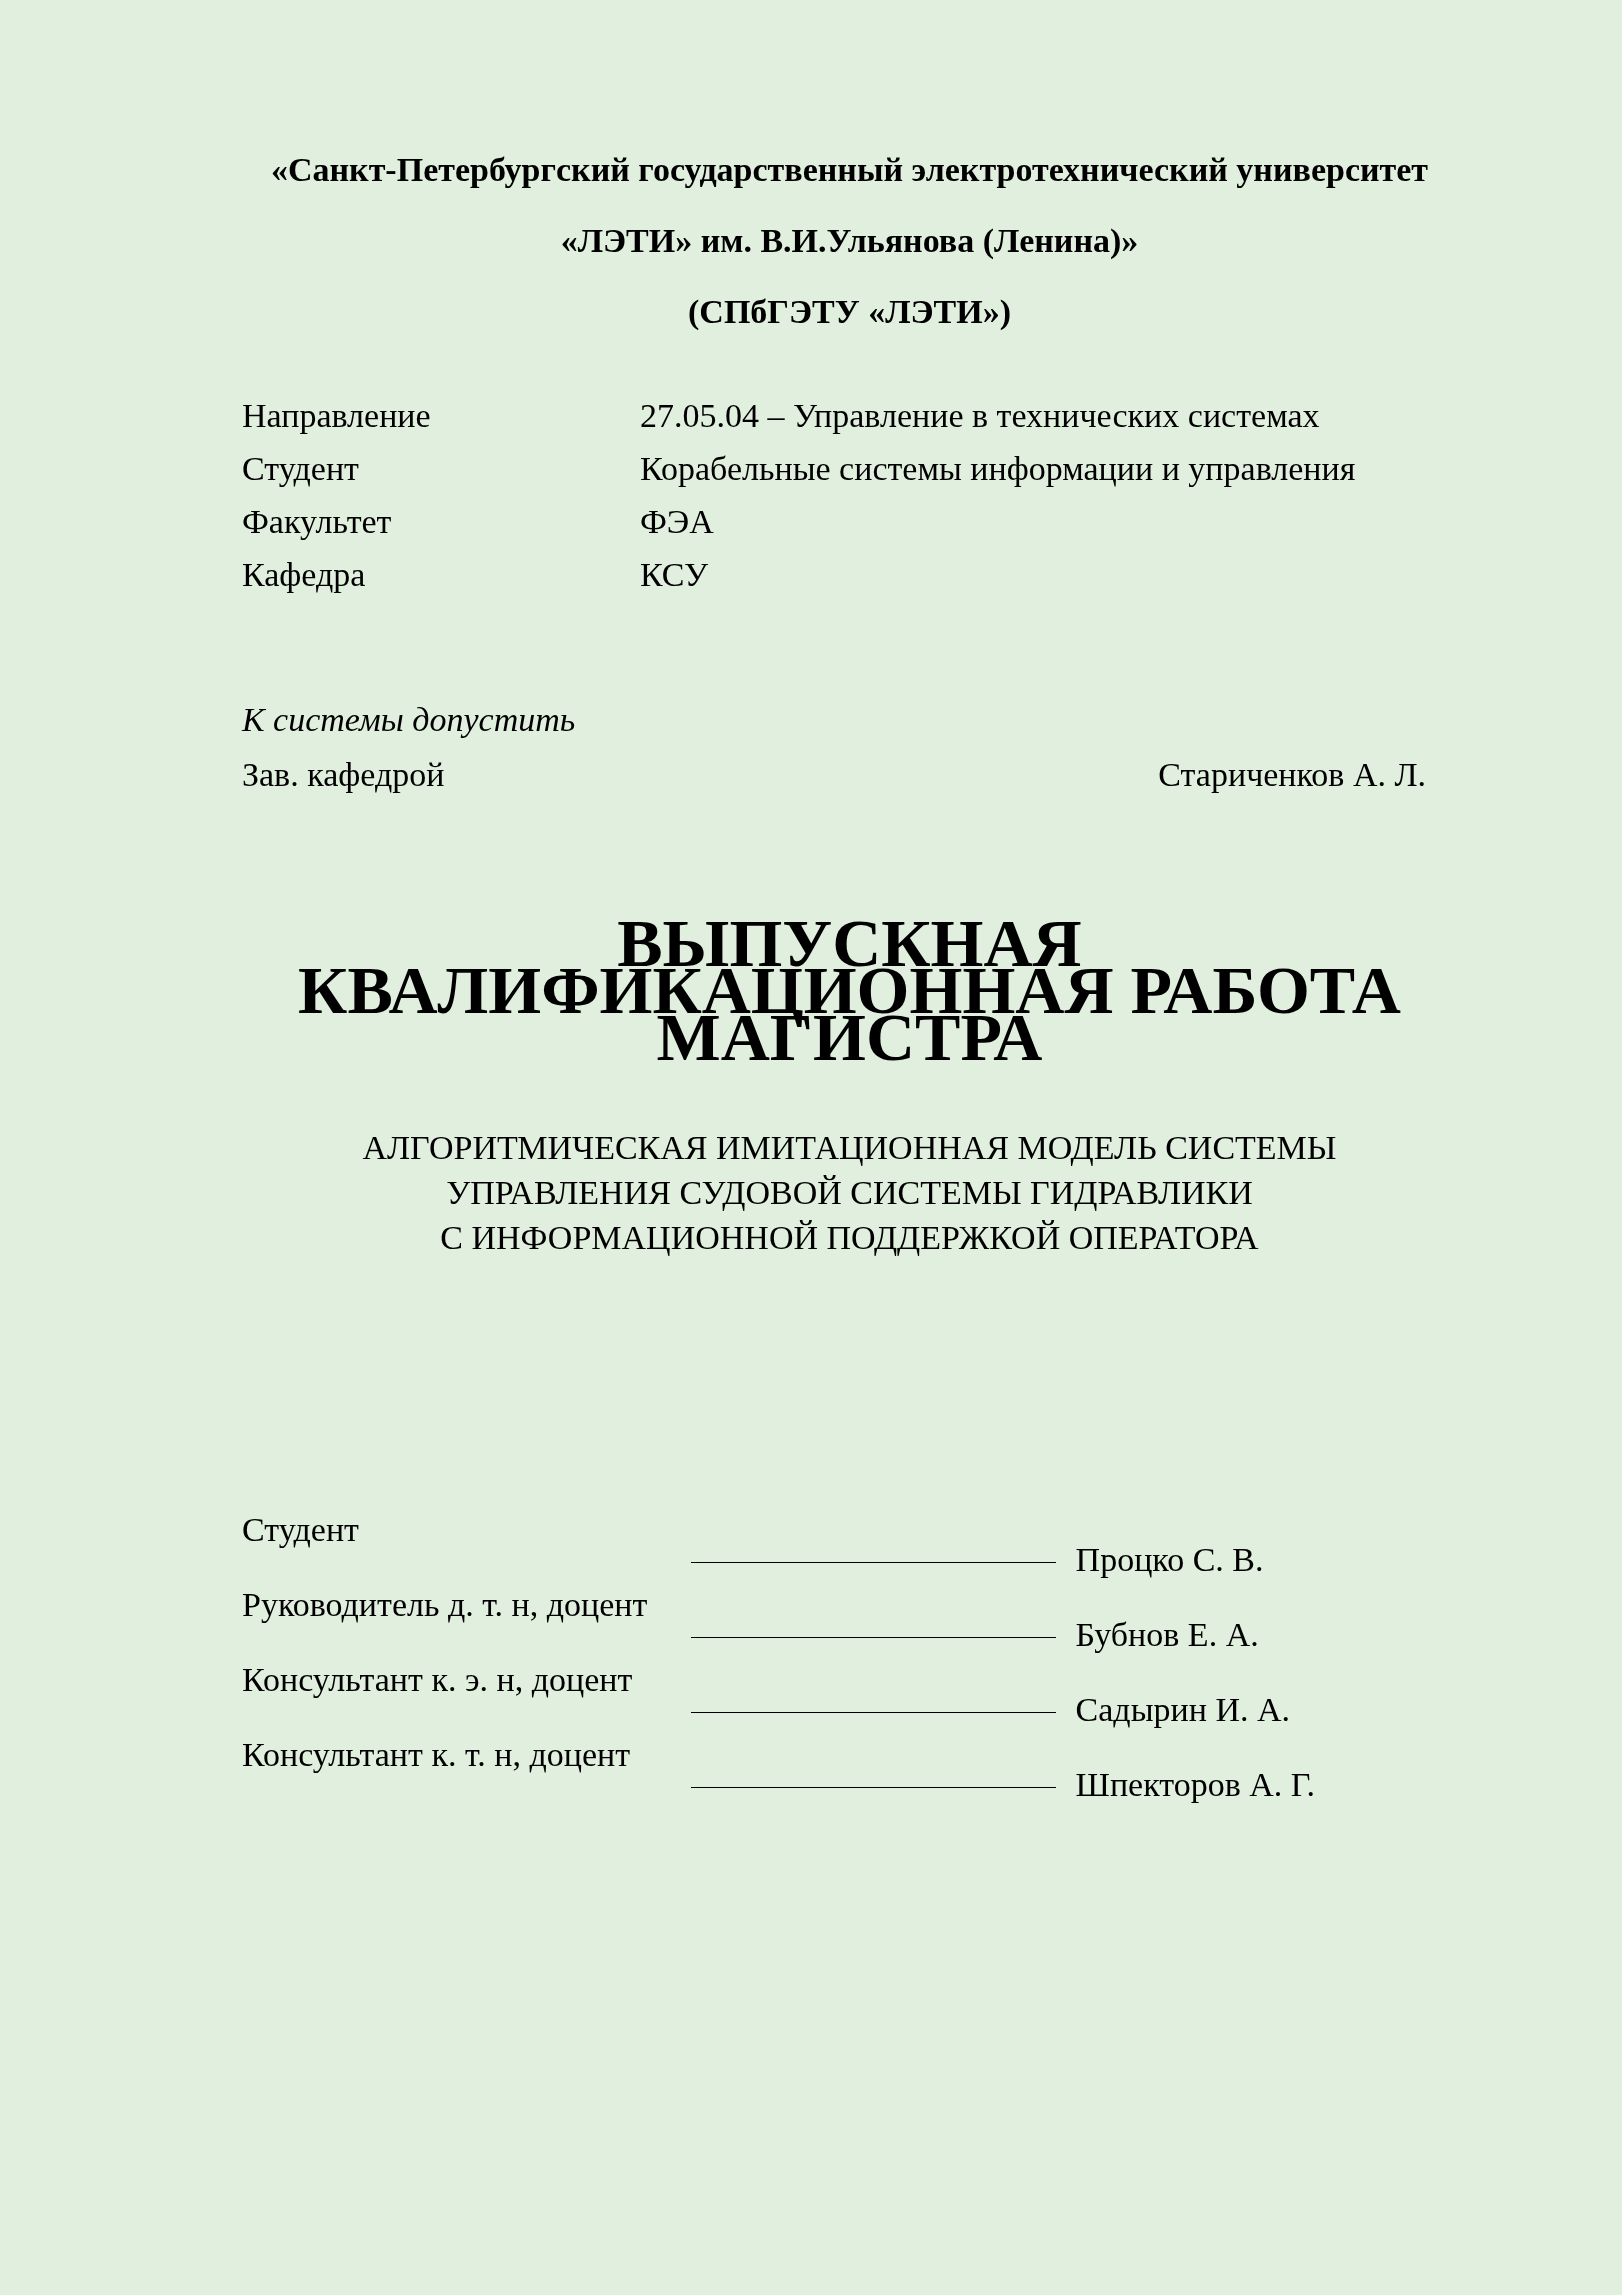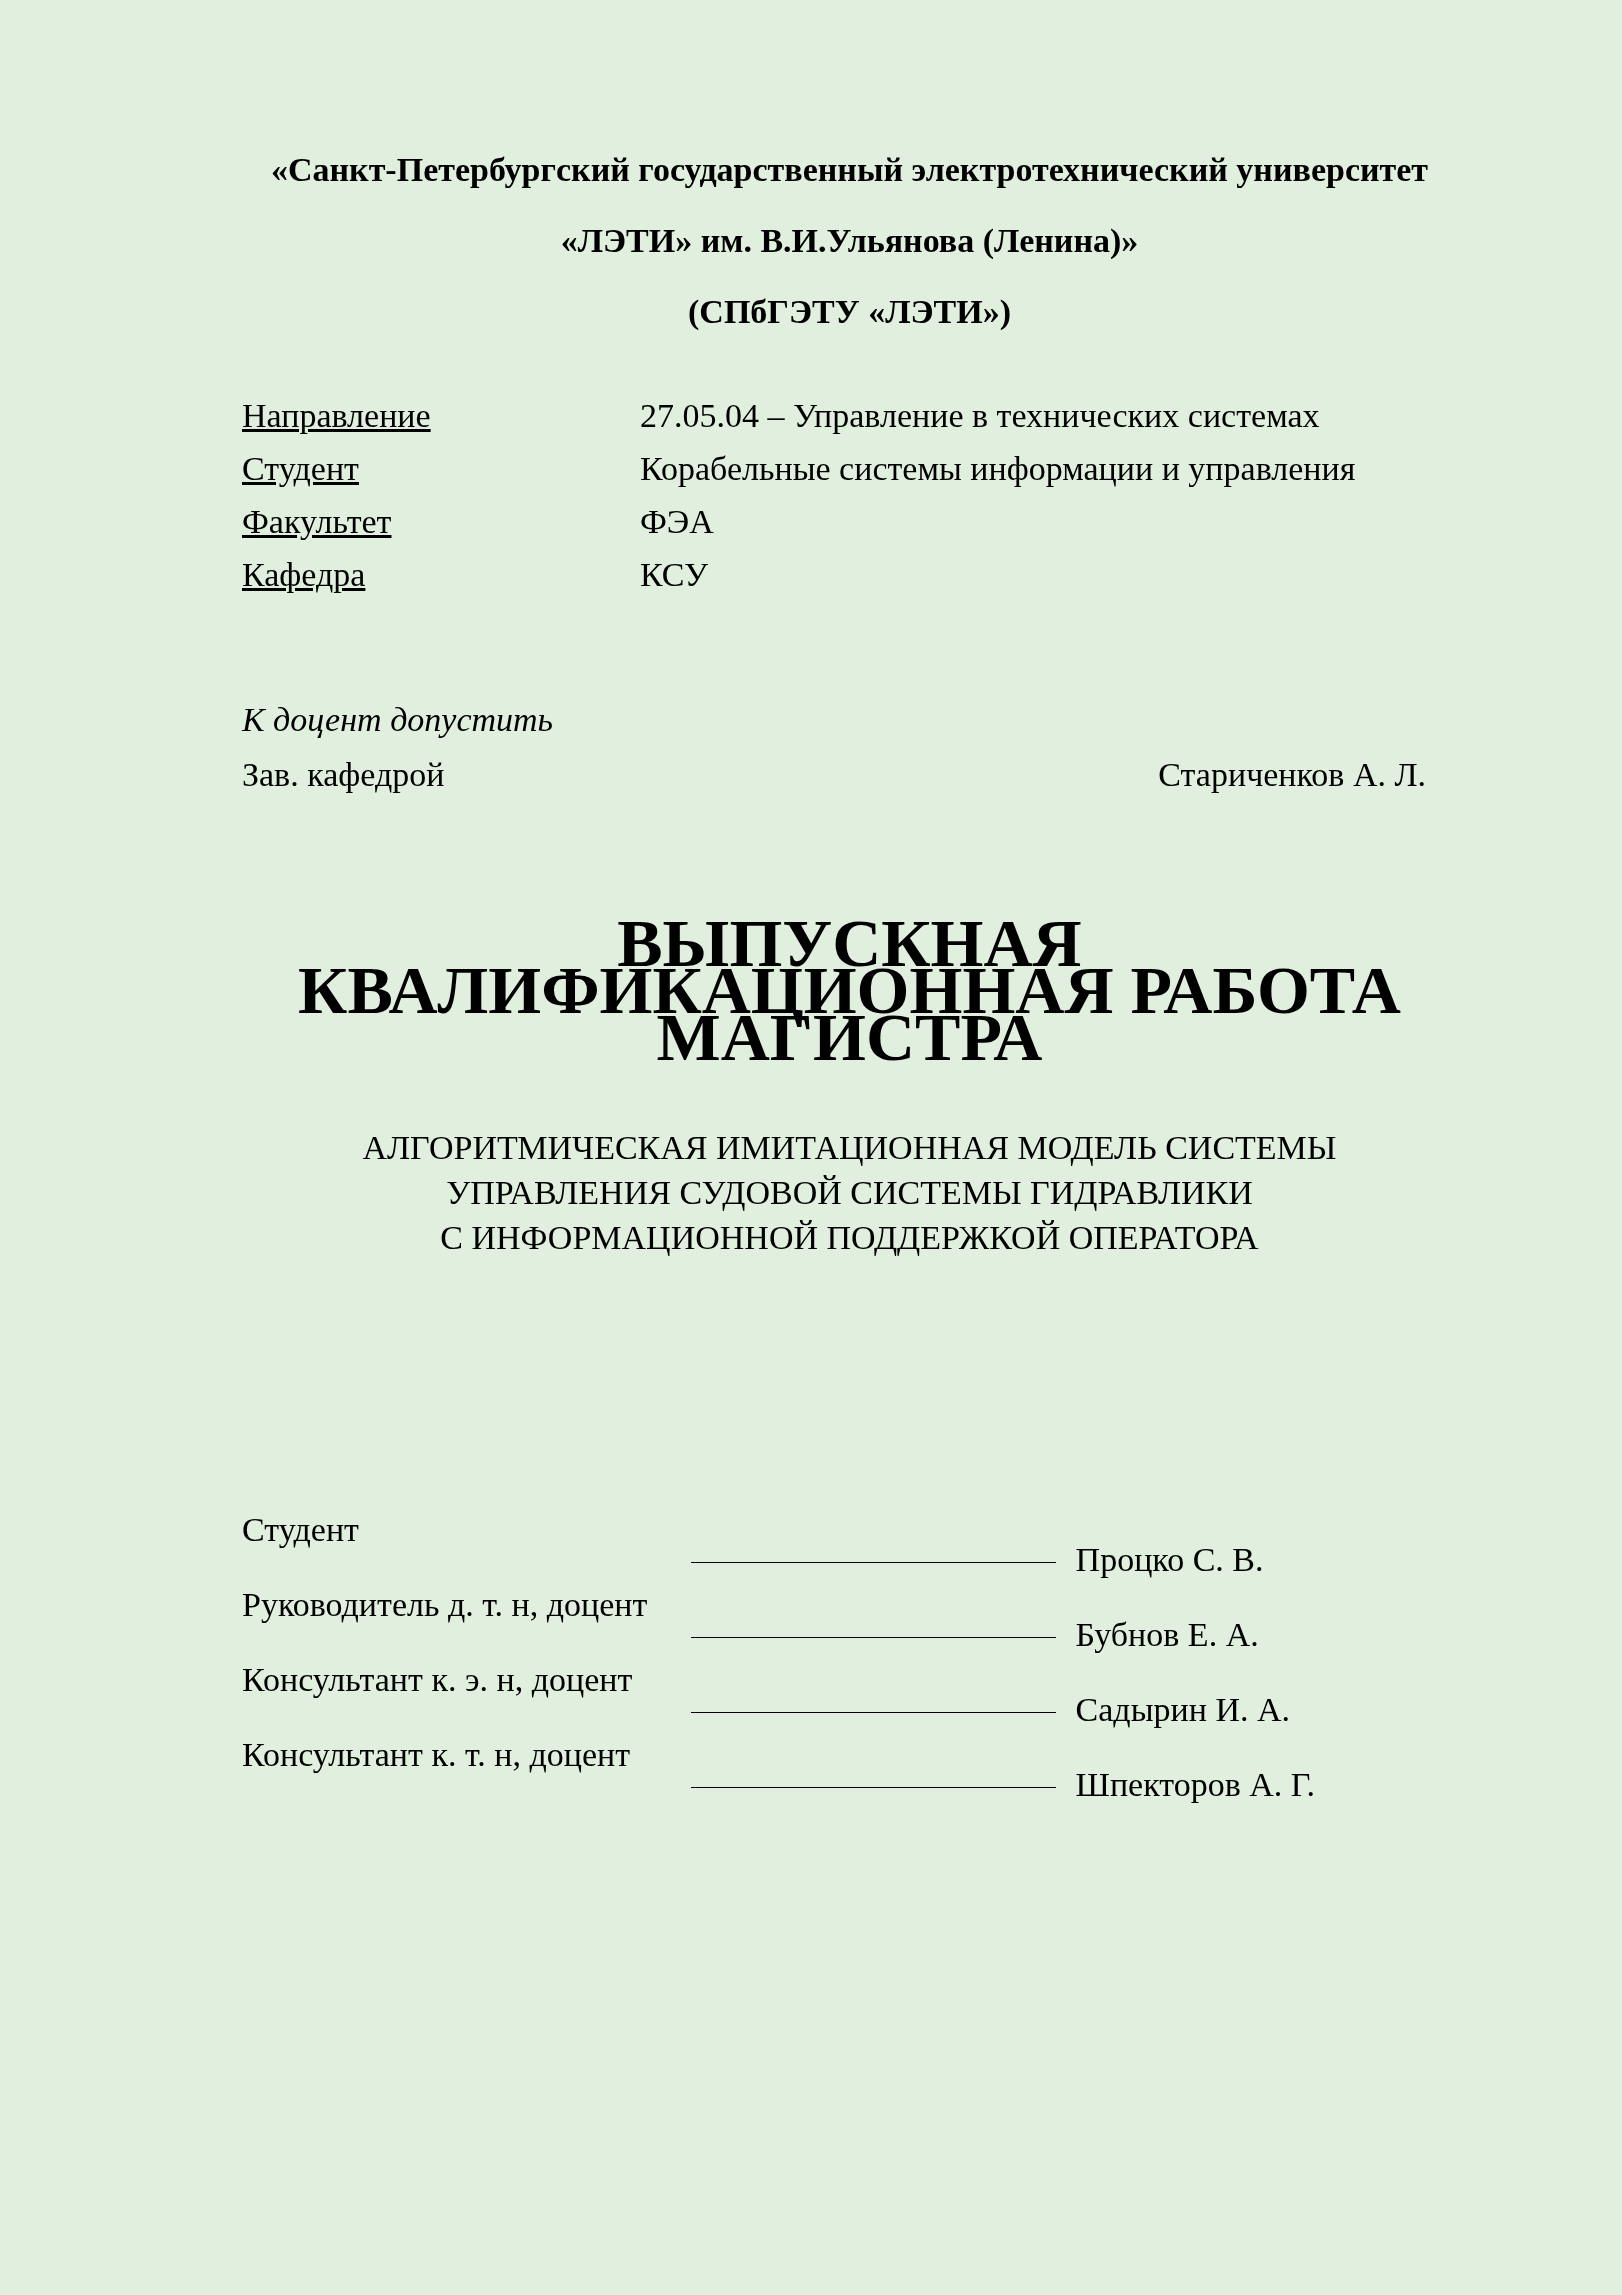--- a/index.html
+++ b/index.html
@@ -28,21 +28,21 @@
   .doc-header {
     margin-top: 134px;
     text-align: center;
     font-weight: bold;
   }
   .doc-header div { line-height: 71px; }
 
   
   .program-info { margin-top: 42px; }
   .info-row { display: flex; line-height: 53px; }
-  .info-label { flex: 0 0 398px; text-decoration: underline; }
+  .info-label { flex: 0 0 398px; }
   .info-value { flex: 1; }
 
   
   .approval { margin-top: 91px; }
   .approval-permit { line-height: 55px; font-style: italic; }
   .approval-row {
     display: flex;
     justify-content: space-between;
     line-height: 55px;
   }
@@ -101,21 +101,21 @@
         <span class="info-label">Факультет</span>
         <span class="info-value">ФЭА</span>
       </div>
       <div class="info-row">
         <span class="info-label">Кафедра</span>
         <span class="info-value">КСУ</span>
       </div>
     </section>
 
     <section class="approval">
-      <div class="approval-permit">К доцент допустить</div>
+      <div class="approval-permit">К системы допустить</div>
       <div class="approval-row">
         <span class="approval-label">Зав. кафедрой</span>
         <span class="approval-name">Стариченков А. Л.</span>
       </div>
     </section>
 
     <h1 class="work-type">ВЫПУСКНАЯ КВАЛИФИКАЦИОННАЯ РАБОТА МАГИСТРА</h1>
 
     <section class="work-title">
       <div>АЛГОРИТМИЧЕСКАЯ ИМИТАЦИОННАЯ МОДЕЛЬ СИСТЕМЫ</div>

